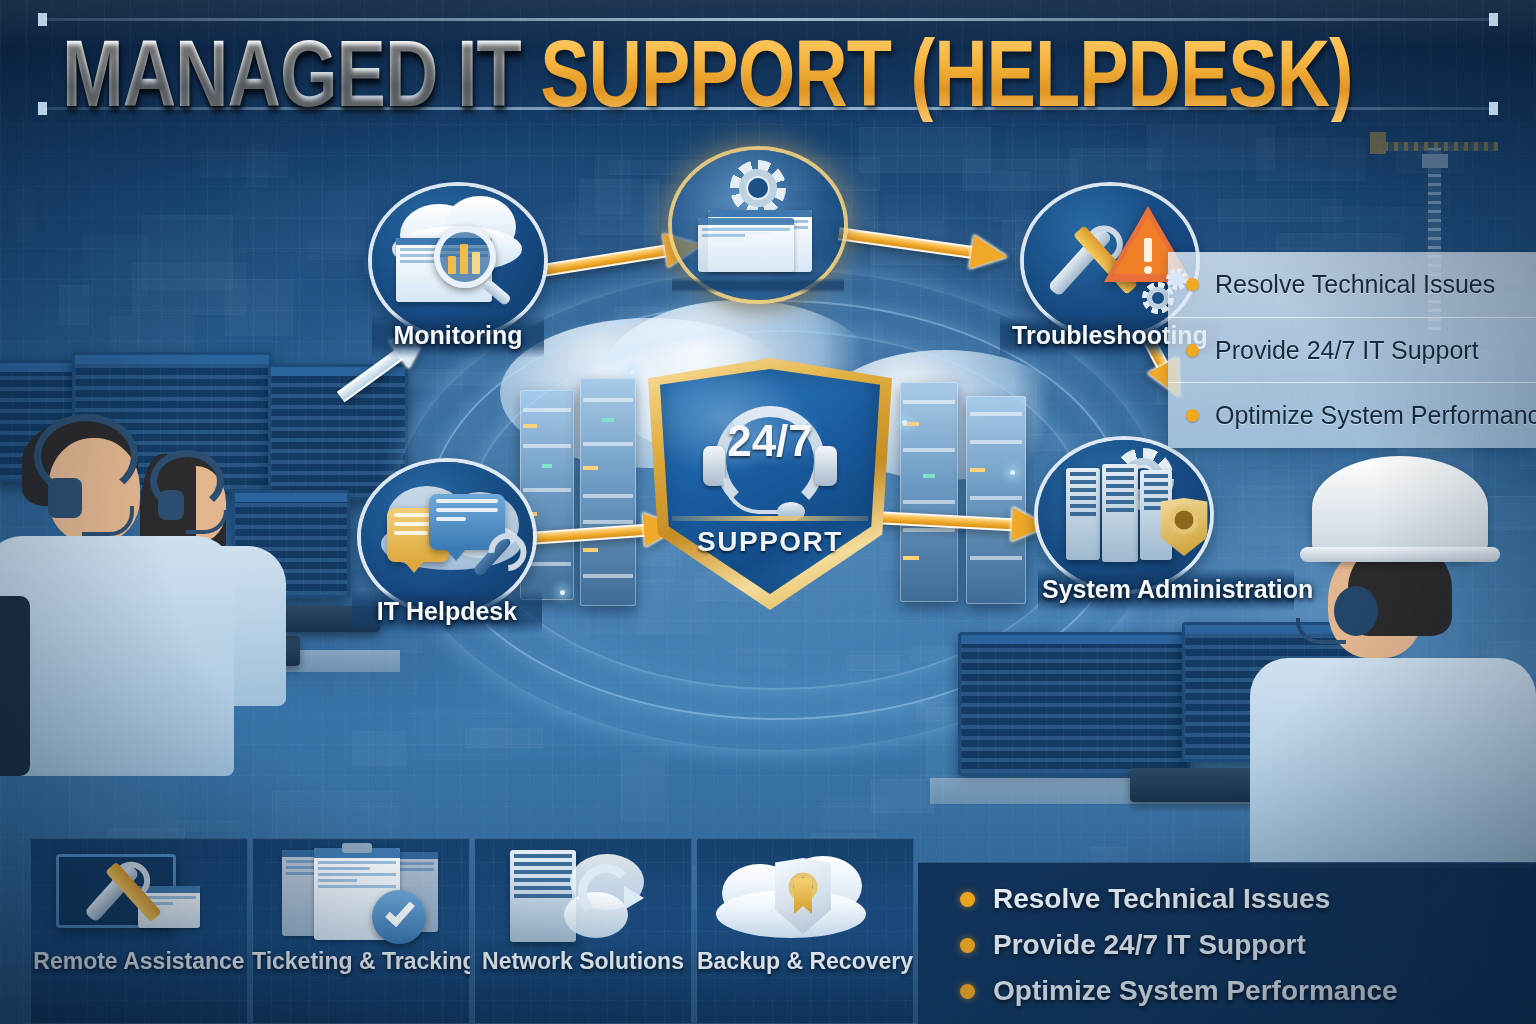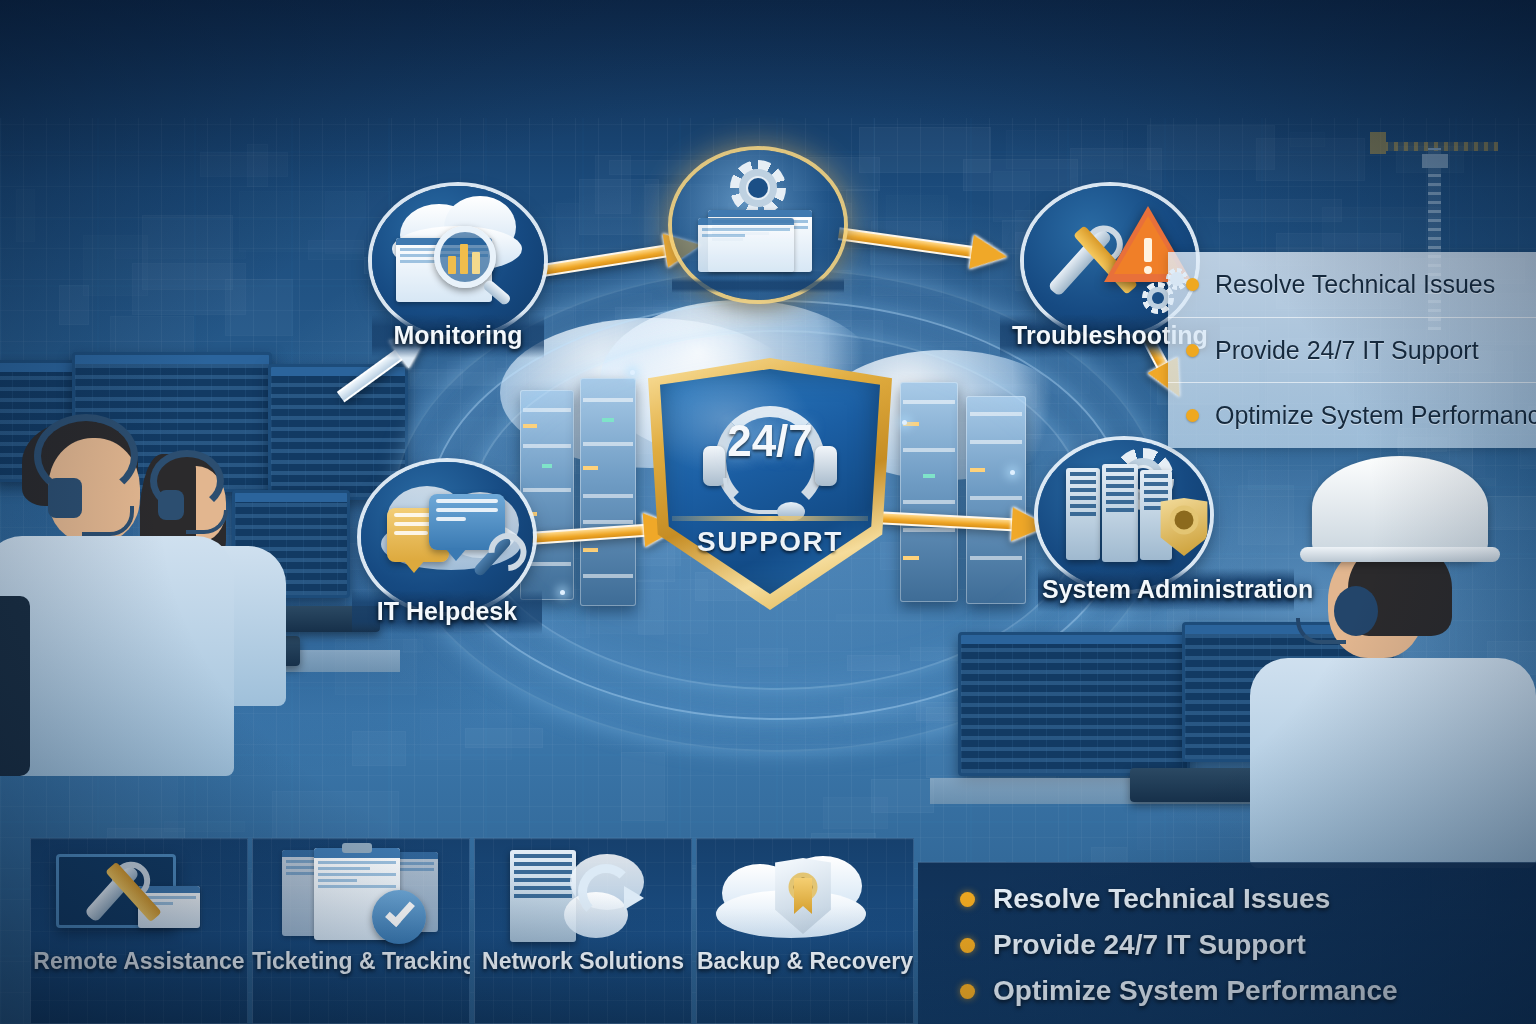--- a/index.html
+++ b/index.html
@@ -946,14 +946,22 @@
       <span class="br-text">Provide 24/7 IT Support</span>
     </div>
     <div class="br-item">
       <span class="br-dot"></span>
       <span class="br-text">Optimize System Performance</span>
     </div>
   </div>
 
   <div class="bg-vignette"></div>
 
+  <div class="titlebar">
+    <div class="sheen"></div>
+    <div class="title-rule top"></div>
+    <div class="title-rule bottom"></div>
+    <div class="title-text">
+      <span class="t-white">MANAGED IT</span><span class="t-gold"> SUPPORT (HELPDESK)</span>
+    </div>
+  </div>
 
 </div>
 
 </body></html>

